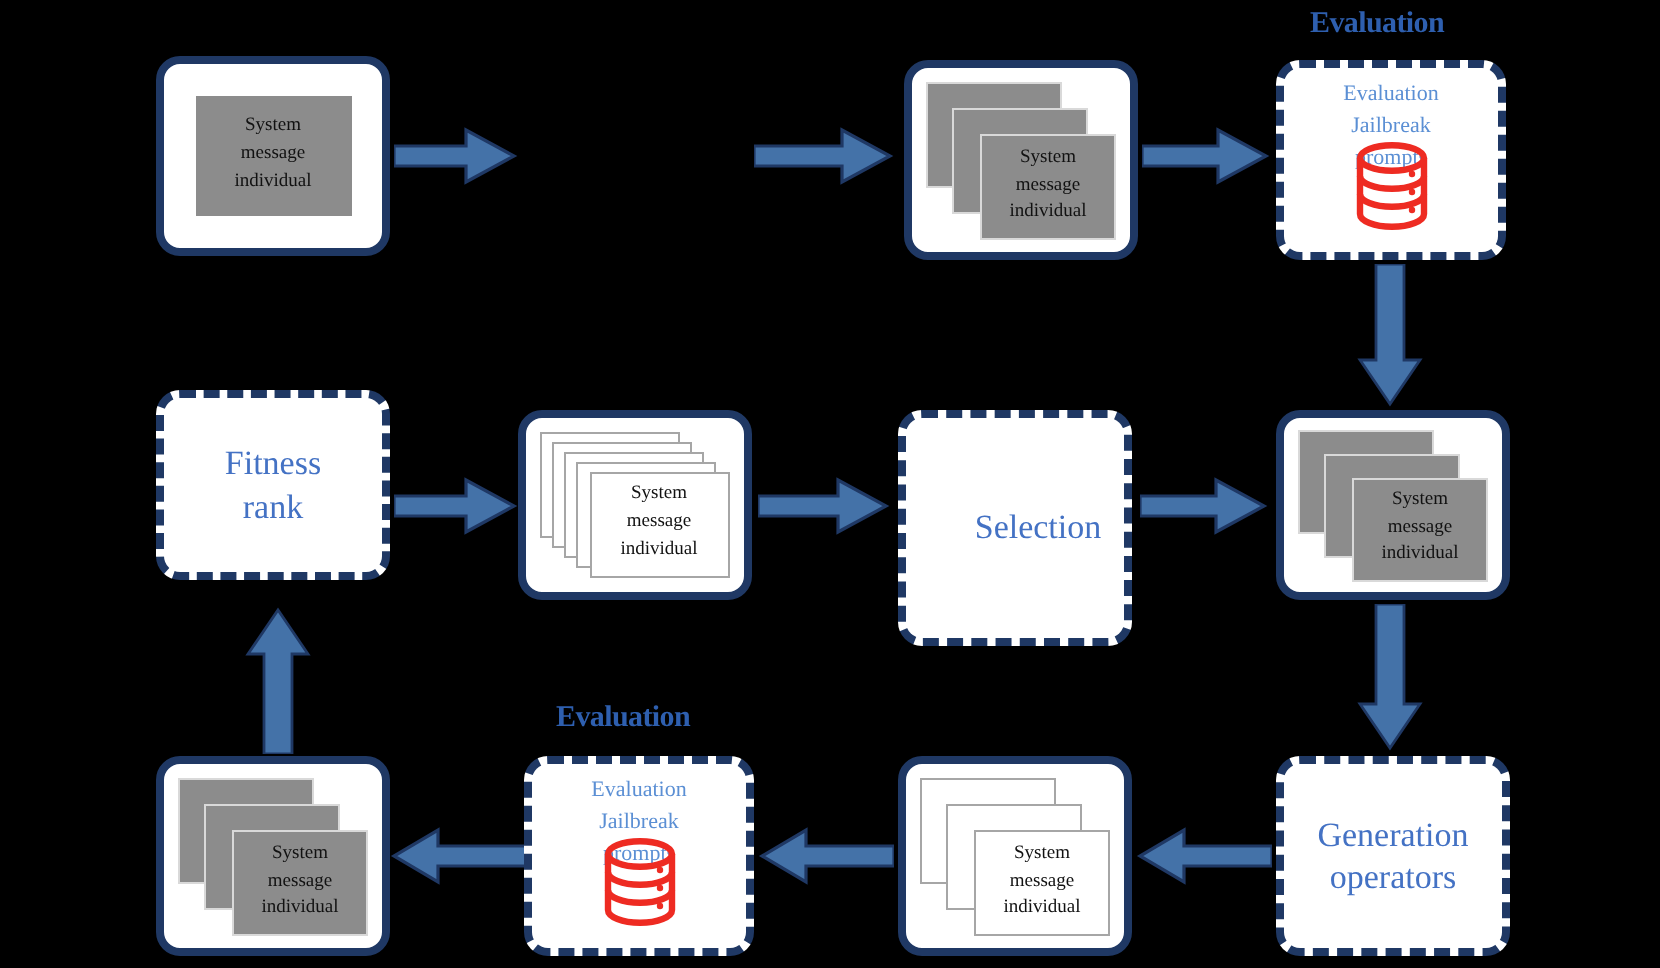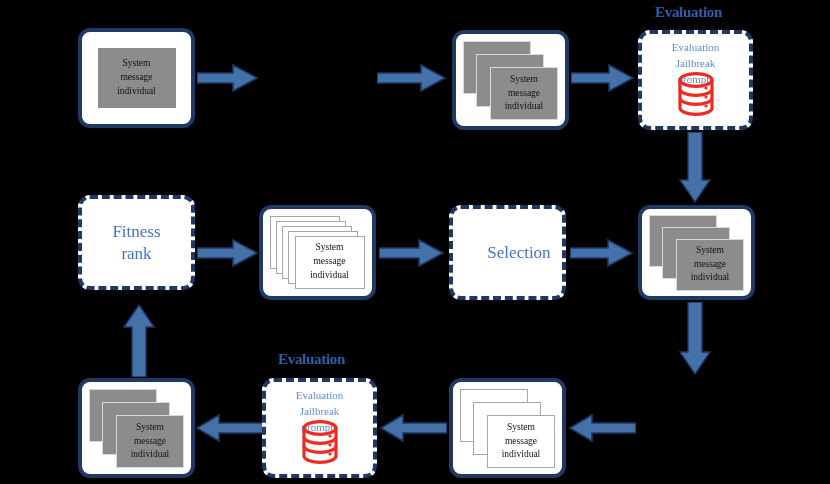--- a/index.html
+++ b/index.html
@@ -135,21 +135,21 @@
       </div>
     </div>
   </div>
 
   <div class="arrow" style="left:379px;top:237px;width:66px;height:32px;">
     <svg width="66" height="32" viewBox="0 0 66 32">
       <path d="M0,11 L40,11 L40,3 L64,16 L40,29 L40,21 L0,21 Z" fill="#4472A8" stroke="#1F3864" stroke-width="1.6"></path>
     </svg>
   </div>
 
-  <div class="node dashed" style="left:449px;top:205px;width:117px;height:95px;padding-left:23px;">
+  <div class="node dashed" style="left:449px;top:205px;width:117px;height:118px;padding-left:23px;">
     <div class="node-label">Selection</div>
   </div>
 
   <div class="arrow" style="left:570px;top:237px;width:64px;height:32px;">
     <svg width="64" height="32" viewBox="0 0 64 32">
       <path d="M0,11 L38,11 L38,3 L62,16 L38,29 L38,21 L0,21 Z" fill="#4472A8" stroke="#1F3864" stroke-width="1.6"></path>
     </svg>
   </div>
 
   <div class="node solid" style="left:638px;top:205px;width:117px;height:95px;">
@@ -229,14 +229,20 @@
       </div>
     </div>
   </div>
 
   <div class="arrow" style="left:568px;top:412px;width:68px;height:32px;">
     <svg width="68" height="32" viewBox="0 0 68 32">
       <path d="M68,11 L24,11 L24,3 L2,16 L24,29 L24,21 L68,21 Z" fill="#4472A8" stroke="#1F3864" stroke-width="1.6"></path>
     </svg>
   </div>
 
+  <div class="node dashed" style="left:638px;top:378px;width:117px;height:100px;">
+    <div class="node-label">
+      <span>Generation</span><br>
+      <span>operators</span>
+    </div>
+  </div>
 
 </div>
 
 </body></html>

